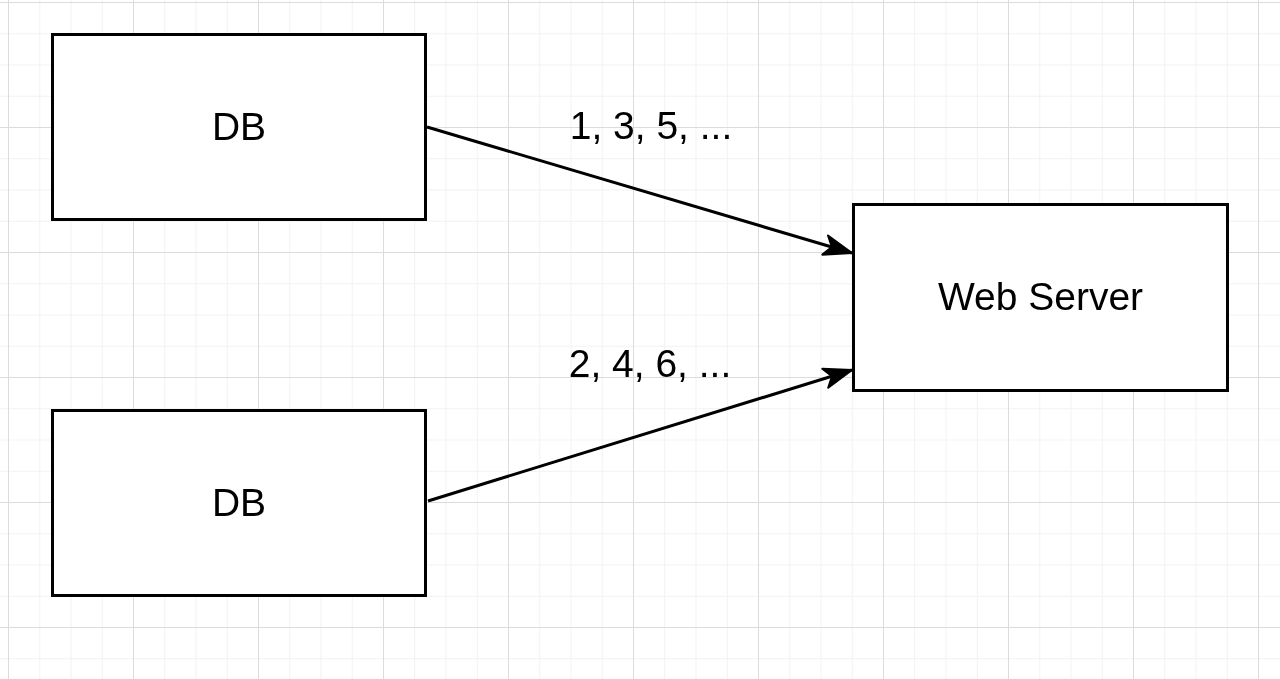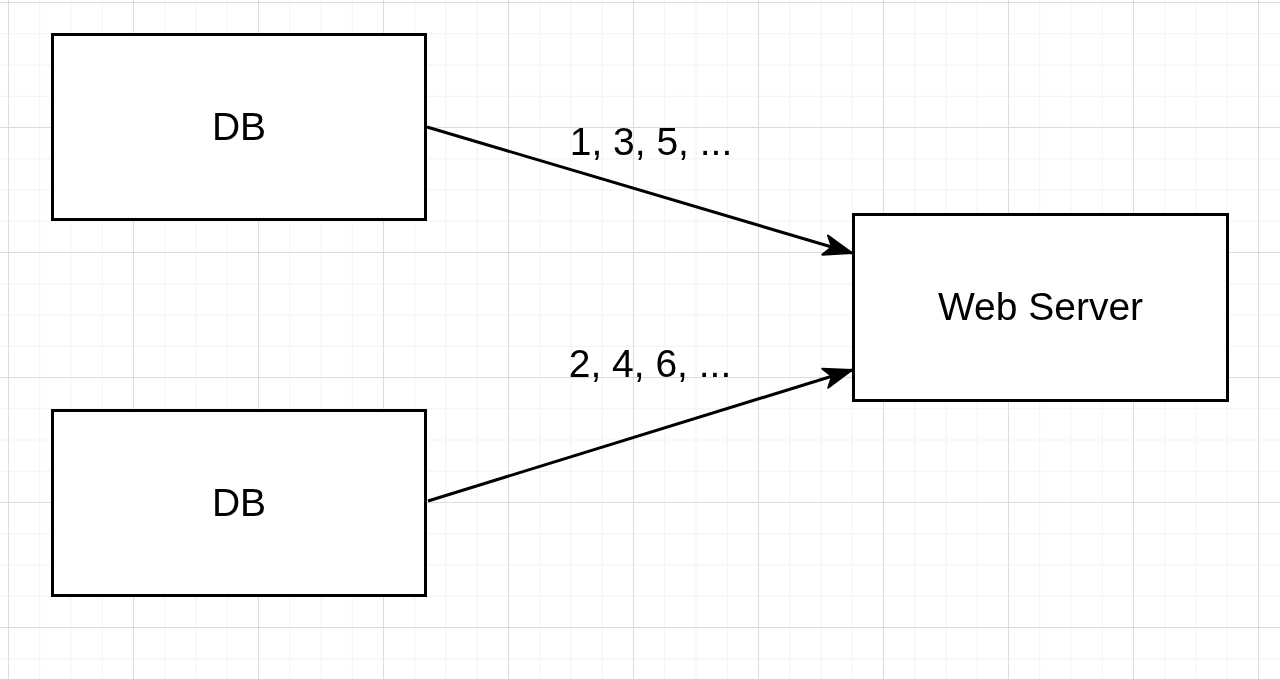--- a/index.html
+++ b/index.html
@@ -64,21 +64,21 @@
   </svg>
 
   <div class="node" style="left: 51px; top: 33px; width: 376px; height: 188px; border-color: rgb(0, 0, 0); background-color: rgb(255, 255, 255); color: rgb(0, 0, 0);">
     <span class="node-label">DB</span>
   </div>
 
   <div class="node" style="left: 51px; top: 409px; width: 376px; height: 188px; border-color: rgb(0, 0, 0); background-color: rgb(255, 255, 255); color: rgb(0, 0, 0);">
     <span class="node-label">DB</span>
   </div>
 
-  <div class="node" style="left: 852px; top: 213px; width: 377px; height: 189px; border-color: rgb(0, 0, 0); background-color: rgb(255, 255, 255); color: rgb(0, 0, 0);">
+  <div class="node" style="left: 852px; top: 203px; width: 377px; height: 189px; border-color: rgb(0, 0, 0); background-color: rgb(255, 255, 255); color: rgb(0, 0, 0);">
     <span class="node-label">Web Server</span>
   </div>
 
-  <div class="edge-label" style="left: 651px; top: 142px; color: rgb(0, 0, 0); text-align: right;">1, 3, 5, ...</div>
+  <div class="edge-label" style="left: 651px; top: 126px; color: rgb(0, 0, 0); text-align: right;">1, 3, 5, ...</div>
 
   <div class="edge-label" style="left: 650px; top: 364px; color: rgb(0, 0, 0);">2, 4, 6, ...</div>
 
 </div>
 
 </body></html>

